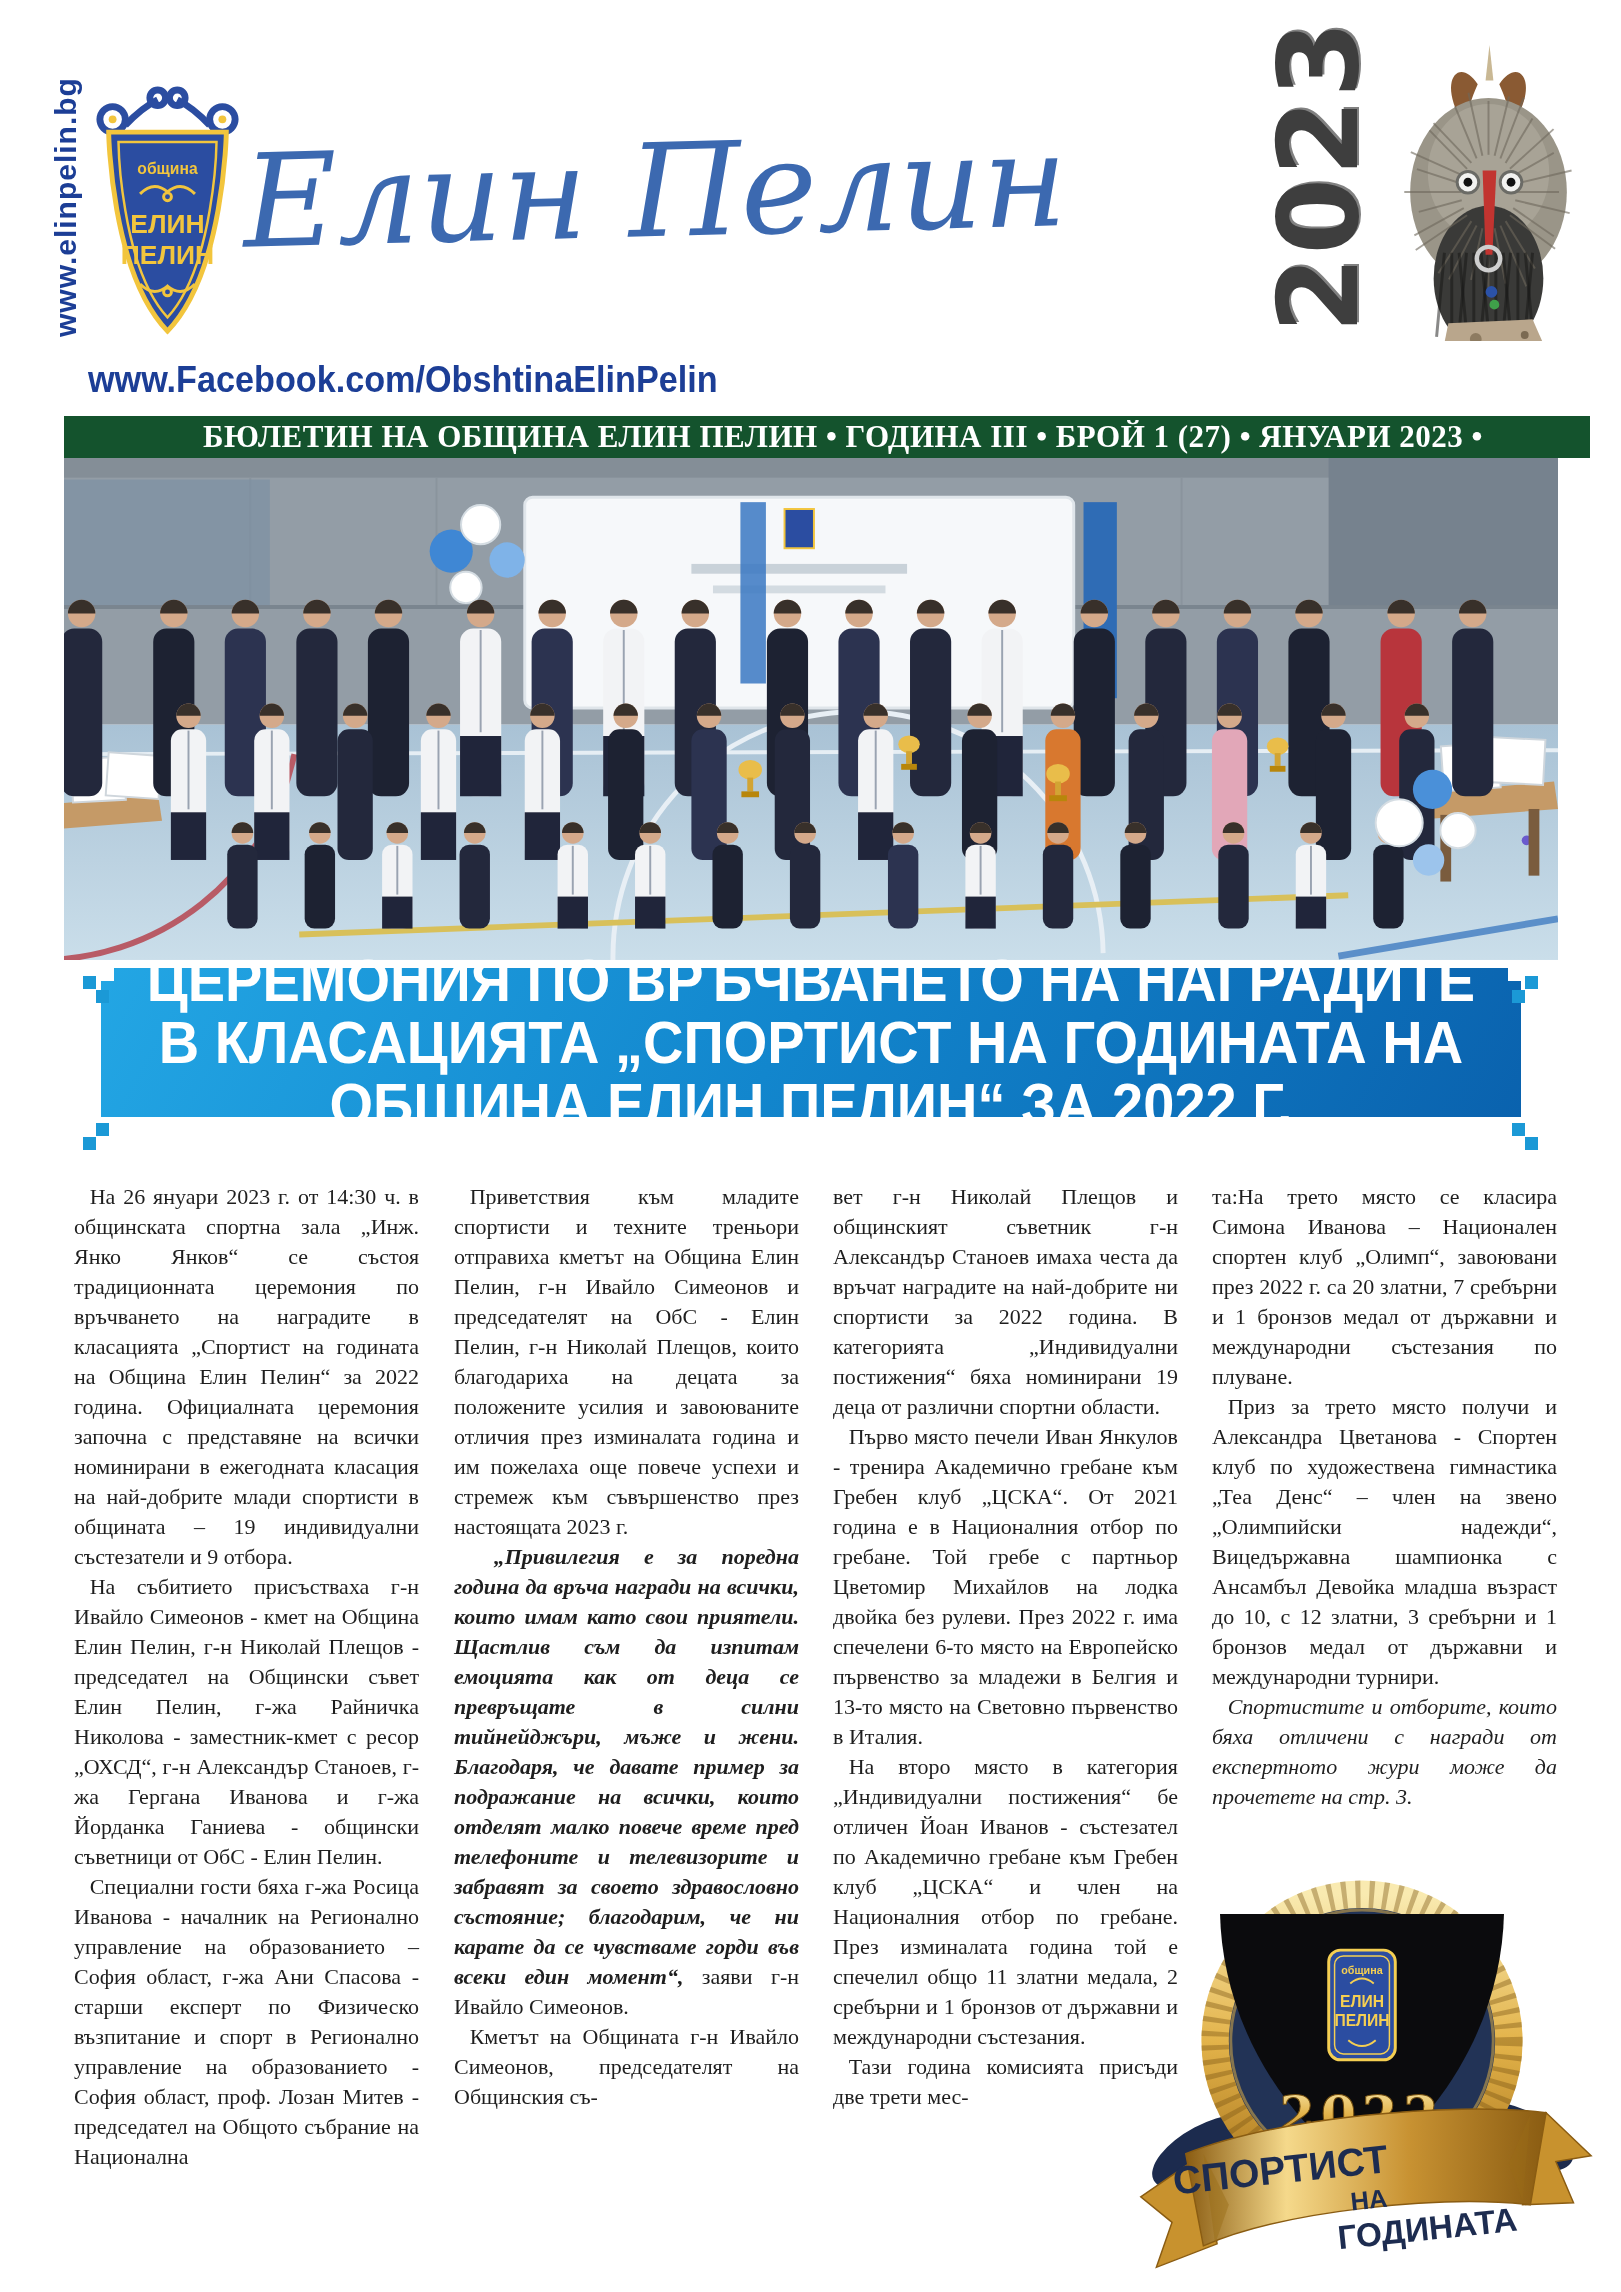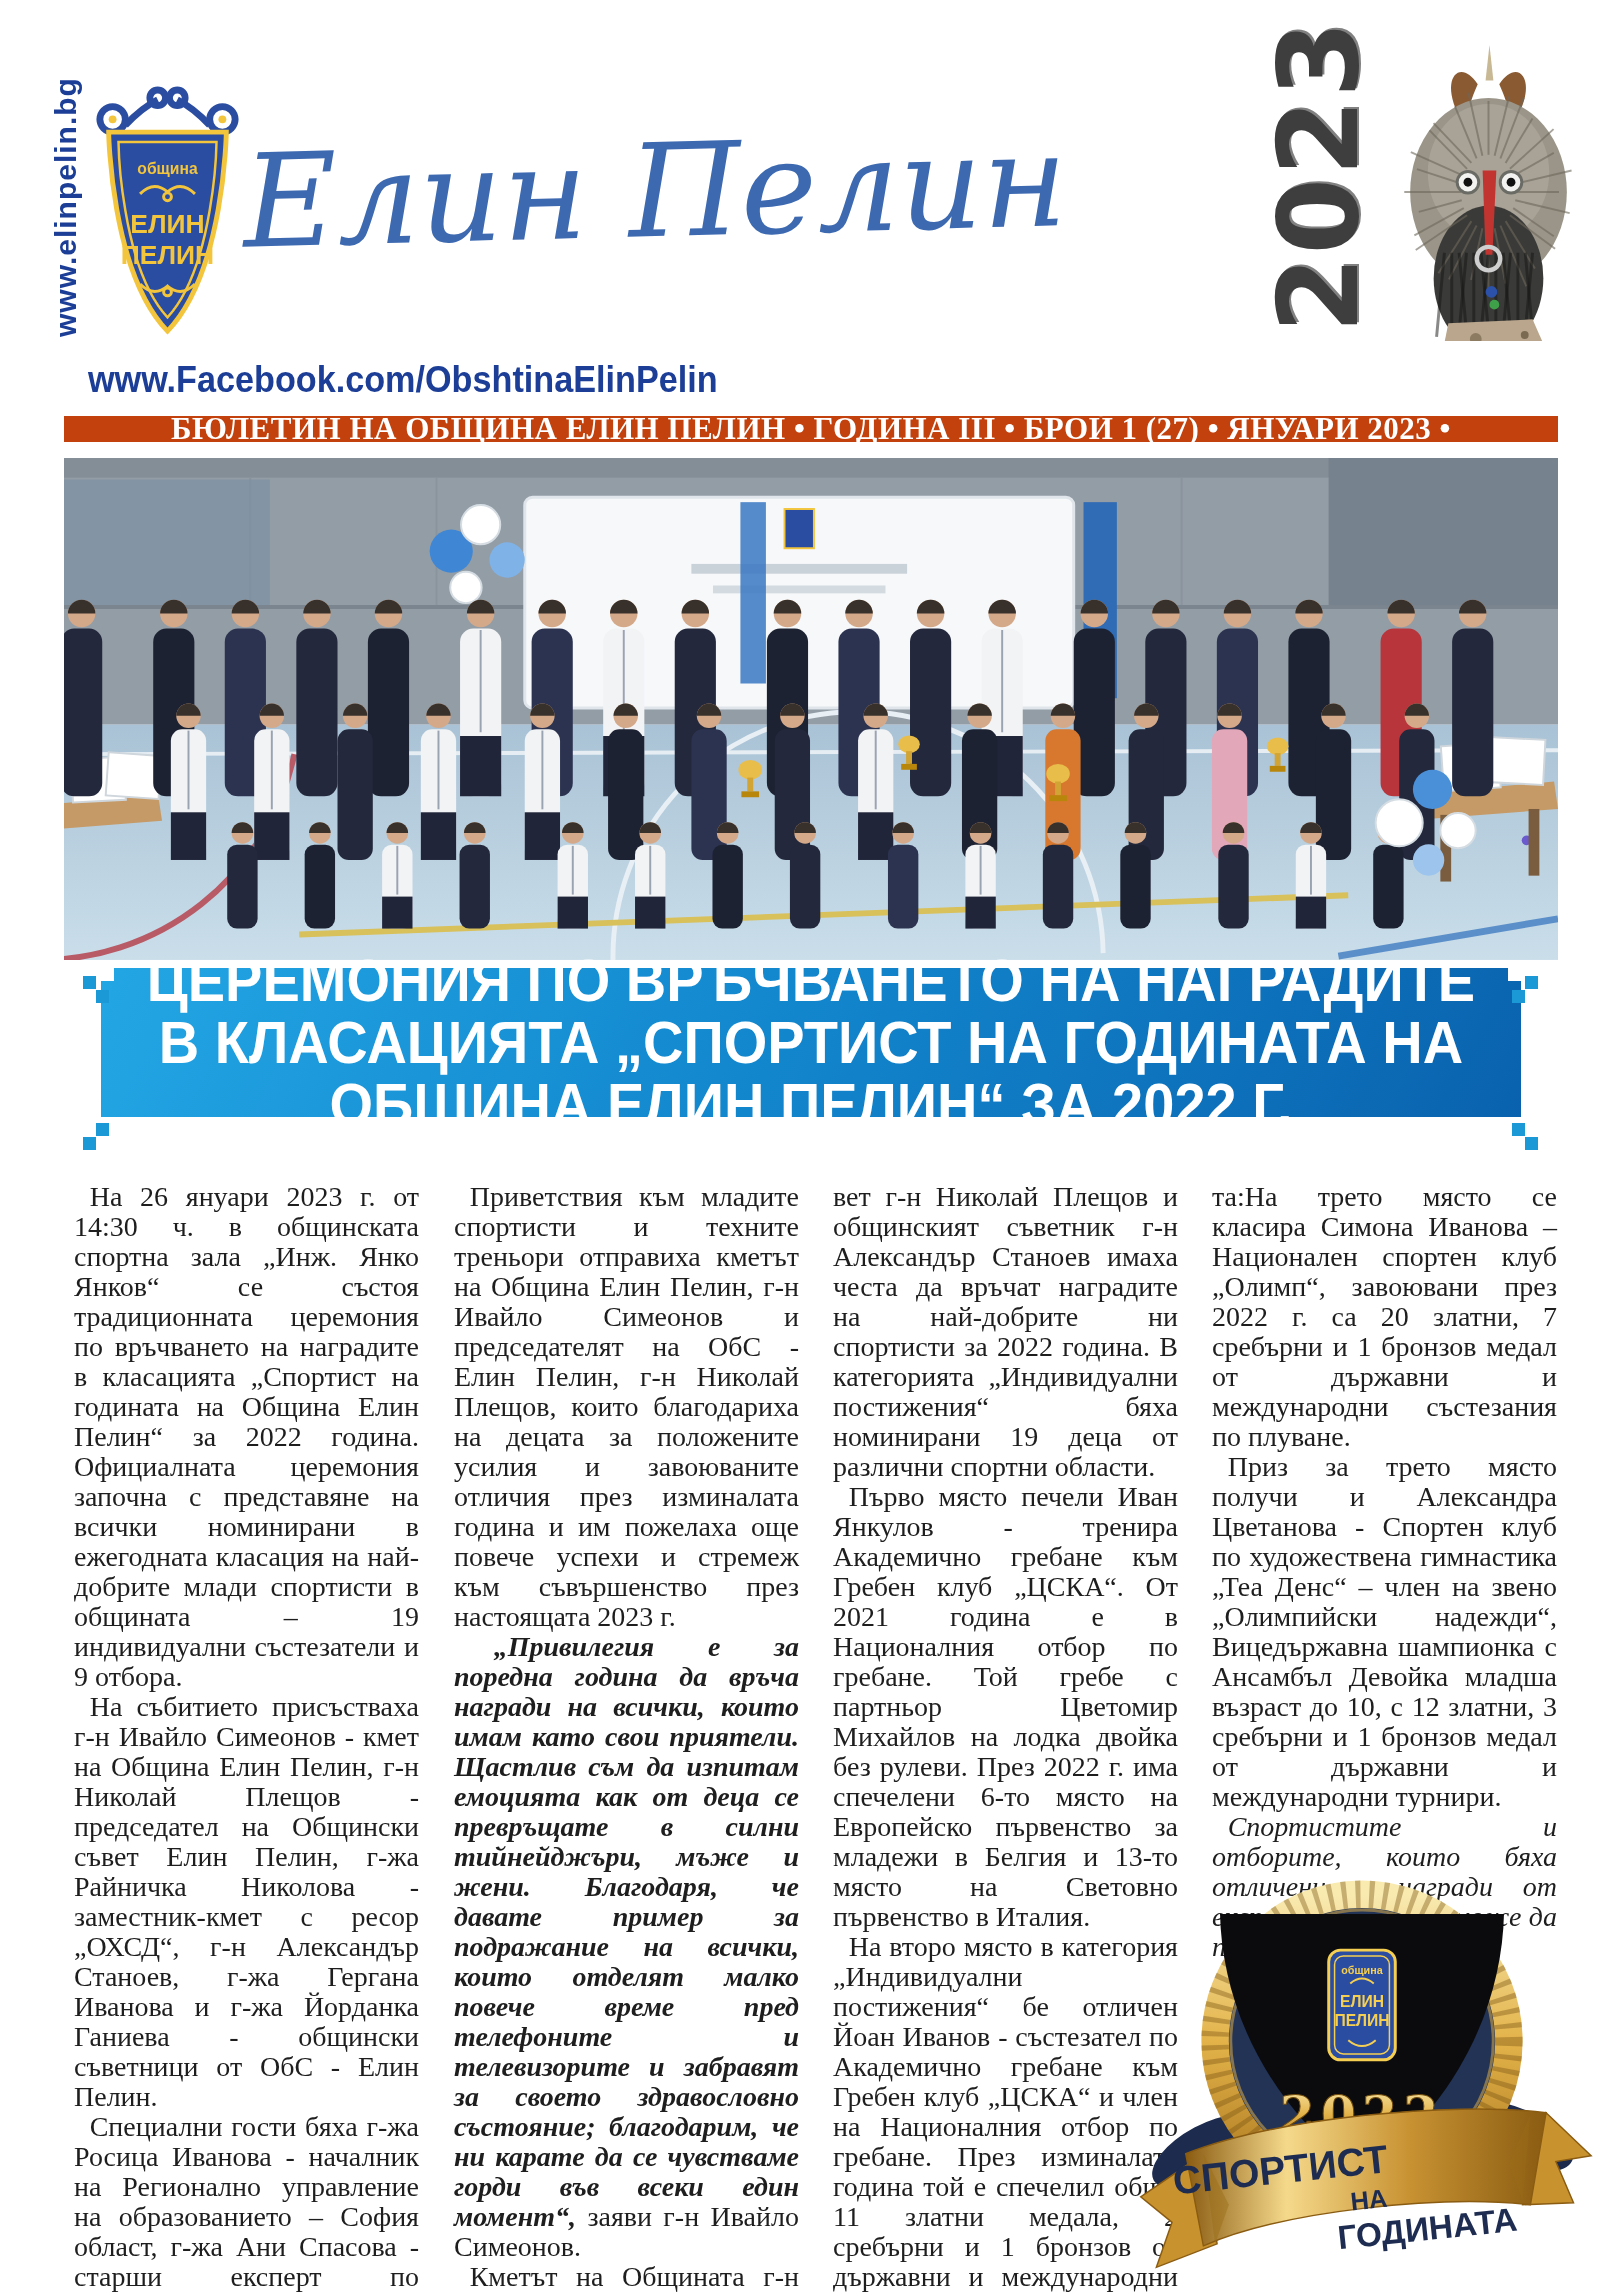--- a/index.html
+++ b/index.html
@@ -16,38 +16,38 @@
     font-family:"DejaVu Serif",serif;font-style:italic;font-size:129px;
     color:#3c69b0;white-space:nowrap;line-height:235px;transform:rotate(-1.5deg);}
   .year-vertical{left:1189px;top:144px;width:260px;height:118px;
     transform:rotate(-90deg);text-align:center;line-height:118px;
     font-family:"DejaVu Sans",sans-serif;font-weight:bold;font-size:110px;
     color:#2e2e2e;letter-spacing:2px;opacity:.92;text-shadow:2px 2px 0 #777;}
   .facebook-line{left:88px;top:359px;font-family:"Liberation Sans",sans-serif;
     font-weight:bold;font-size:36px;color:#1c3e96;transform:scaleX(.95);
     transform-origin:left;white-space:nowrap;}
 
-  .issue-bar{left:64px;top:416px;width:1494px;height:26px;background:#c2410c;
+  .issue-bar{left:64px;top:416px;width:1494px;height:42px;background:#14532d;
     color:#ffffff;display:flex;align-items:center;justify-content:center;
     font-family:"Liberation Serif",serif;font-weight:bold;font-size:31px;
-    letter-spacing:0.5px;white-space:nowrap;}
+    letter-spacing:0.5px;white-space:nowrap;padding-left:32px;}
 
   
   .headline-banner{left:101px;top:968px;width:1420px;height:149px;
     background:linear-gradient(118deg,#23a6e4 0%,#1286cd 48%,#0a62ae 100%);
     display:flex;flex-direction:column;align-items:center;justify-content:center;}
   .headline-banner .hl{color:#ffffff;font-family:"Liberation Sans",sans-serif;
     font-weight:bold;font-size:56px;line-height:62px;white-space:nowrap;
     transform:scaleY(1.06);letter-spacing:0;}
   .sq{position:absolute;width:12.7px;height:12.7px;}
   .sq.b{background:#1b99d6;} .sq.w{background:#ffffff;}
 
   
   .col{top:1182px;width:345px;height:1112px;color:#1e1e1e;}
-  .col p{margin:0;text-align:justify;text-indent:15.7px;font-size:28px;line-height:30px;}
+  .col p{margin:0;text-align:justify;text-indent:15.7px;font-size:22px;line-height:30px;}
   .col p.noindent{text-indent:0;}
   .quote{font-weight:bold;font-style:italic;margin-left:24px;}
   .italic-note{font-style:italic;}
 </style>
 </head>
 <body>
 
 <div class="page">
 
   <div class="abs site-vertical">www.elinpelin.bg</div>

